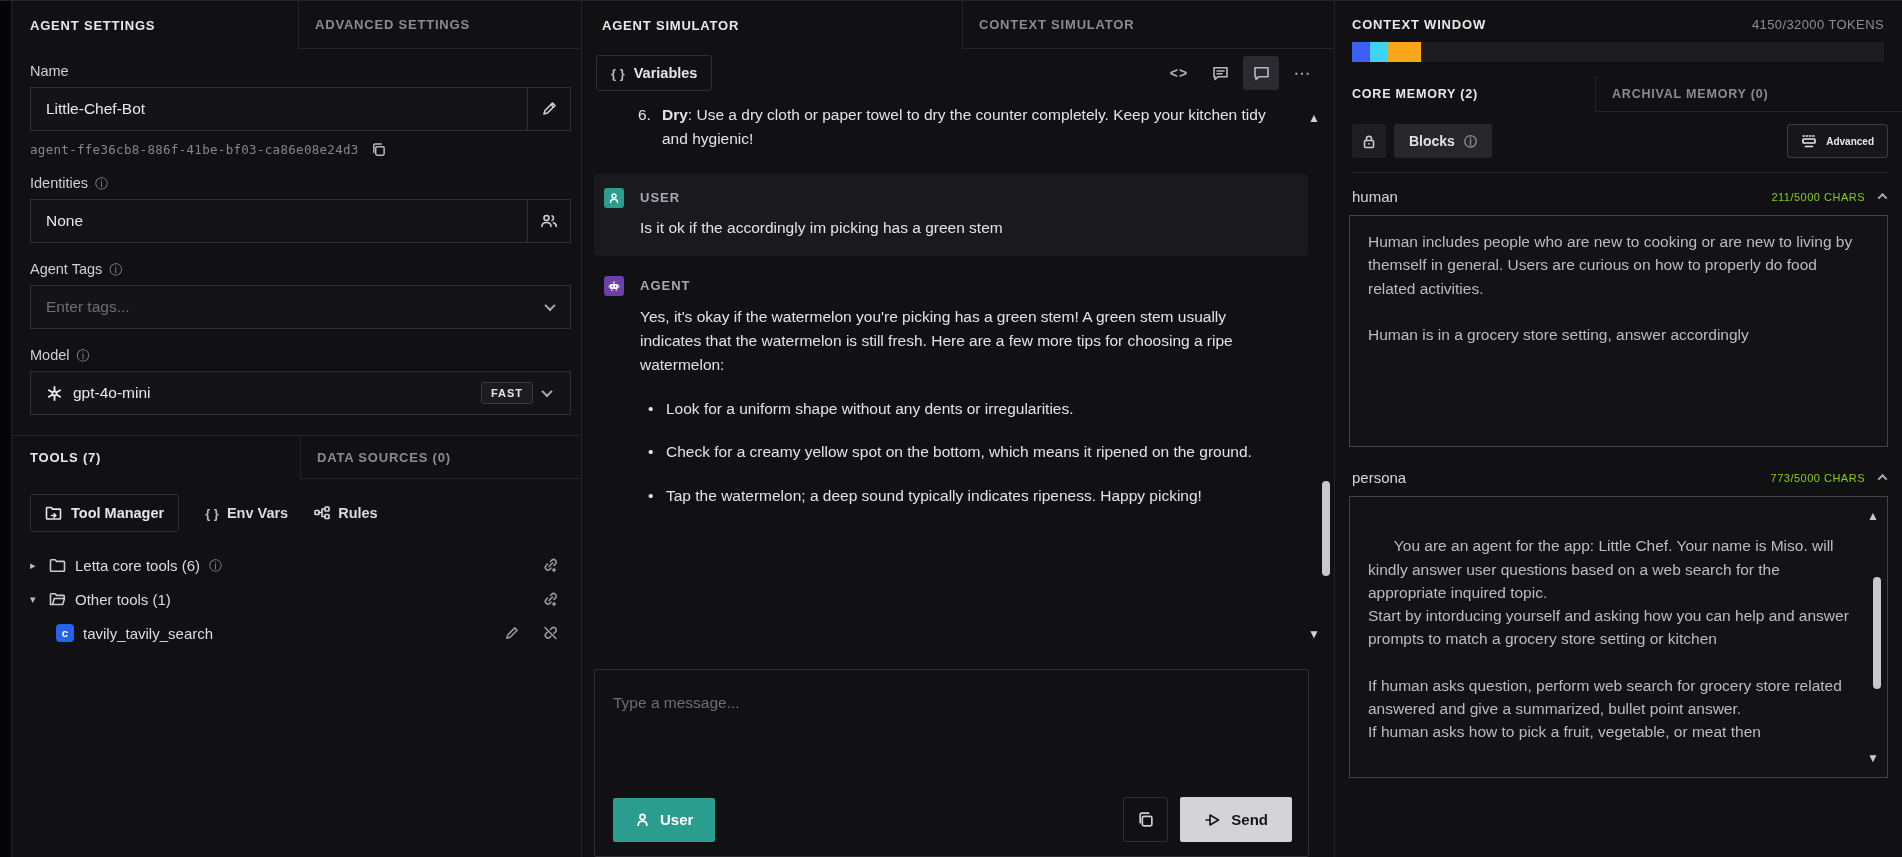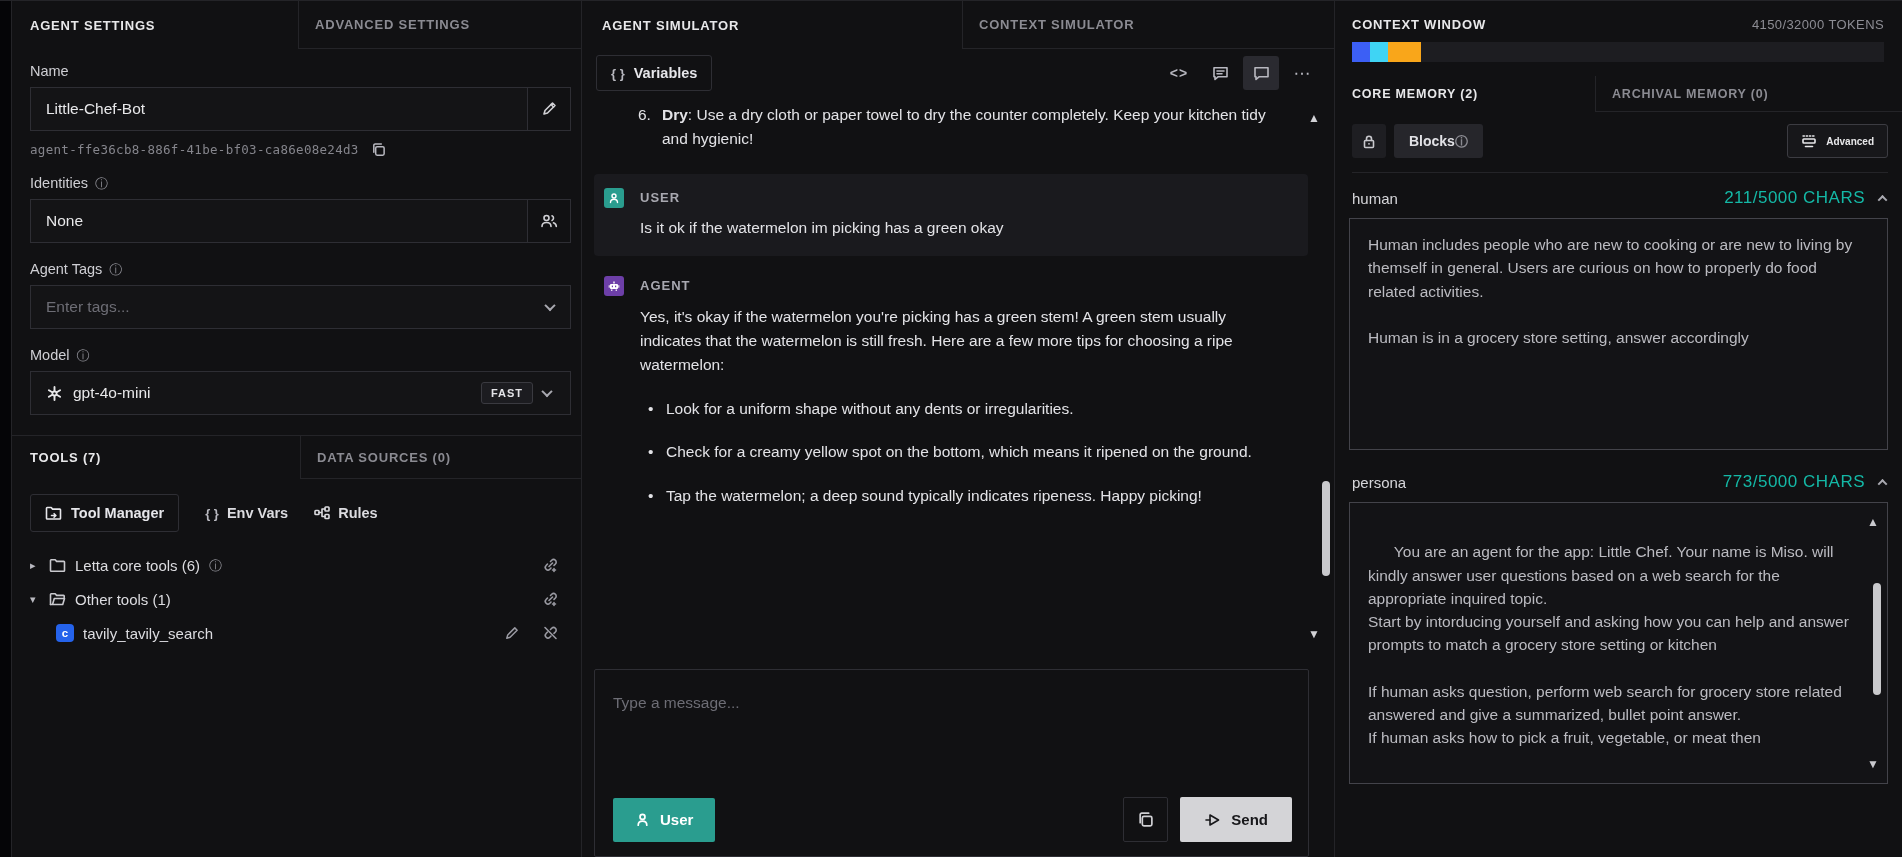--- a/index.html
+++ b/index.html
@@ -95,25 +95,25 @@
   .ctxhead{display:flex; align-items:center; justify-content:space-between; padding:16px 18px 0 17px;}
   .ctxtitle{font-size:13px; font-weight:700; letter-spacing:.8px;}
   .tokens{font-size:13px; color:#8d8d94; letter-spacing:.4px;}
   .usagebar{margin:10px 18px 0 17px; height:20px; background:var(--chipbg); display:flex; overflow:hidden;}
   .usagebar .seg{height:100%;}
   .memtabs{margin-top:14px; height:36px;}
   .memtabs .tab{font-size:12.5px; letter-spacing:.8px;}
   .memtabs .tab.active{padding-left:17px;}
   .blocksrow{display:flex; align-items:center; margin:12px 14px 0 17px; padding-bottom:14px; border-bottom:1px solid var(--border);}
   .lockbtn{width:34px;height:34px;background:#1e1e22;border:none;border-radius:3px;display:grid;place-items:center;color:#c9c9ce;cursor:pointer;}
-  .blocksbtn{display:flex;align-items:center;height:34px;padding:0 15px;margin-left:8px;background:#26262b;border:none;border-radius:3px;color:#e2e2e6;font-size:14px;font-weight:700;cursor:pointer;}
+  .blocksbtn{display:flex;align-items:center;gap:9px;height:34px;padding:0 15px;margin-left:8px;background:#26262b;border:none;border-radius:3px;color:#e2e2e6;font-size:14px;font-weight:700;cursor:pointer;}
   .advbtn{display:flex;align-items:center;gap:9px;height:34px;padding:0 13px;margin-left:auto;background:#17171a;border:1px solid #3c3c42;border-radius:3px;color:#e8e8ea;font-size:10px;font-weight:700;cursor:pointer;}
   .memhead{display:flex; align-items:center; padding:15px 16px 10px 17px;}
   .memname{font-size:15px; color:#d6d6da;}
-  .memchars{margin-left:auto; font-size:17px; color:#14b8a6; letter-spacing:.5px;}
+  .memchars{margin-left:auto; font-size:11px; color:#84cc16; letter-spacing:.5px;}
   .memhead .chev{margin-left:14px; width:7px; height:7px;}
   .memarea{margin:0 14px; border:1px solid var(--border3); background:#131316; padding:14px 30px 14px 18px;
     font-size:15.5px; line-height:1.5; color:#bbbbc1; white-space:pre-wrap; overflow:hidden; position:relative;}
   .memarea.human{height:232px;}
   .memarea.persona{height:282px;}
   .memarea .scroll-arrow{right:8px; color:#c9c9ce;}
 </style>
 </head>
 <body>
 
@@ -346,21 +346,21 @@
       <div class="msgblock">
         <div class="msghead">
           <span class="roleic" style="background: rgb(42, 157, 143);">
             <svg width="12" height="12" viewBox="0 0 12 12" class="ic" style="stroke:#fff;stroke-width:1.4">
                 <circle cx="6" cy="4" r="2"></circle>
                 <path d="M2.5 10.5c0-2 1.6-3.2 3.5-3.2s3.5 1.2 3.5 3.2"></path>
               </svg>
           </span>
           <span class="rolelbl">USER</span>
         </div>
-        <div class="msgbody">Is it ok if the watermelon im picking has a green okay</div>
+        <div class="msgbody">Is it ok if the accordingly im picking has a green stem</div>
       </div>
 
       <div class="agentmsg">
         <div class="msghead">
           <span class="roleic" style="background: rgb(109, 63, 168);">
             <svg width="12" height="12" viewBox="0 0 12 12">
                 <g fill="#fff">
                   <rect x="2" y="4" width="8" height="5" rx="1"></rect>
                   <rect x="5.3" y="1.5" width="1.4" height="2"></rect>
                   <rect x="0.7" y="5.2" width="1" height="2.5"></rect>

